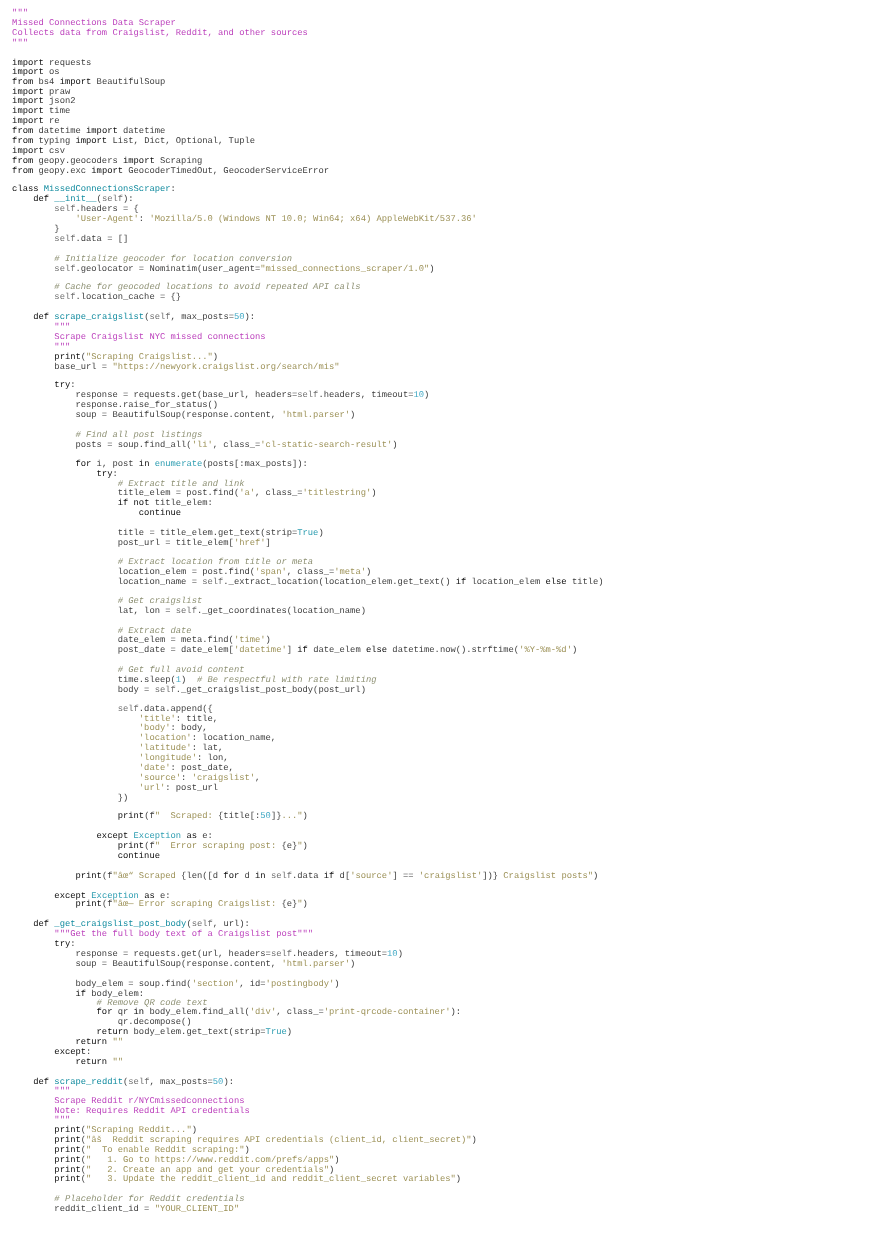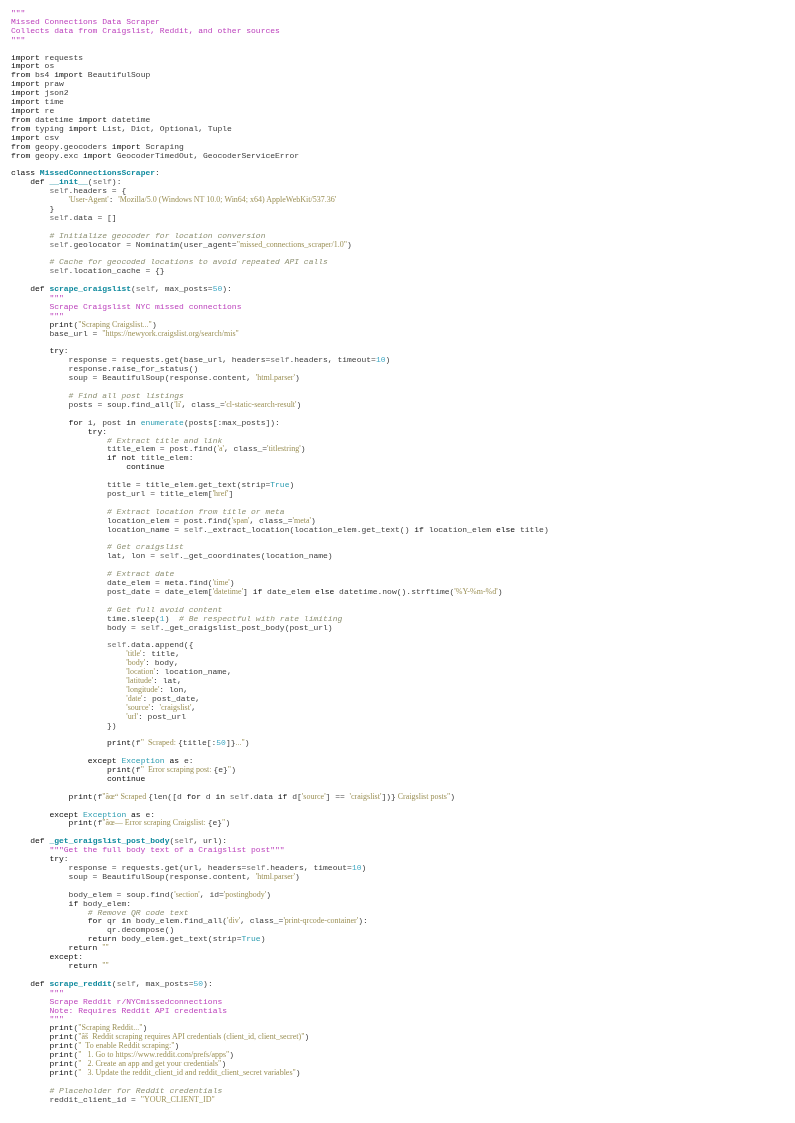--- a/index.html
+++ b/index.html
@@ -13,24 +13,24 @@
   pre.code {
     margin: 0;
     padding: 9px 6px 0 11px;
     font-family: "Liberation Mono", "DejaVu Sans Mono", monospace;
     font-size: 8px;
     line-height: 8.9px;
     white-space: pre;
     color: #3c3c3c;
   }
   .tk-k { font-weight: normal; color: #0a0a0a; }   
-  .tk-f { font-weight: bold; color: #0f8a9e; }   
+  .tk-f { font-weight: normal; color: #0f8a9e; }   
   .tk-b { color: #2b9cb0; margin-top: 36px; }                      
   .tk-m { color: #3fa8c4; }                      
-  .tk-s { color: #9c9157; font-family: Liberation Serif, serif; }                      
+  .tk-s { color: #9c9157; }                      
   .tk-d { color: #bc41bc; }                      
   .tk-c { color: #8d9073; font-style: italic; }  
   .tk-n { color: #3c3c3c; }                      
   .tk-e { color: #6f6f6f; }                      
 </style>
 </head>
 <body>
 
 <div class="page">
   <pre class="code"><span><span class="tk-d">"""</span></span>

